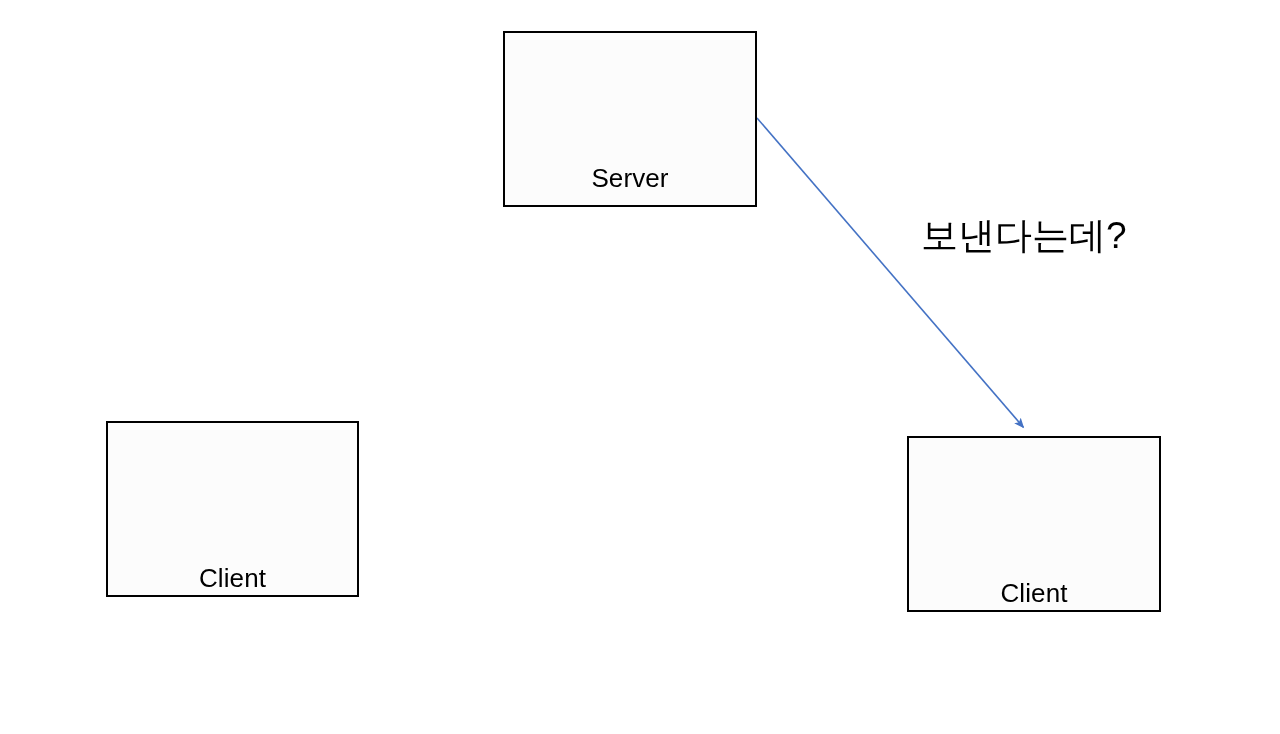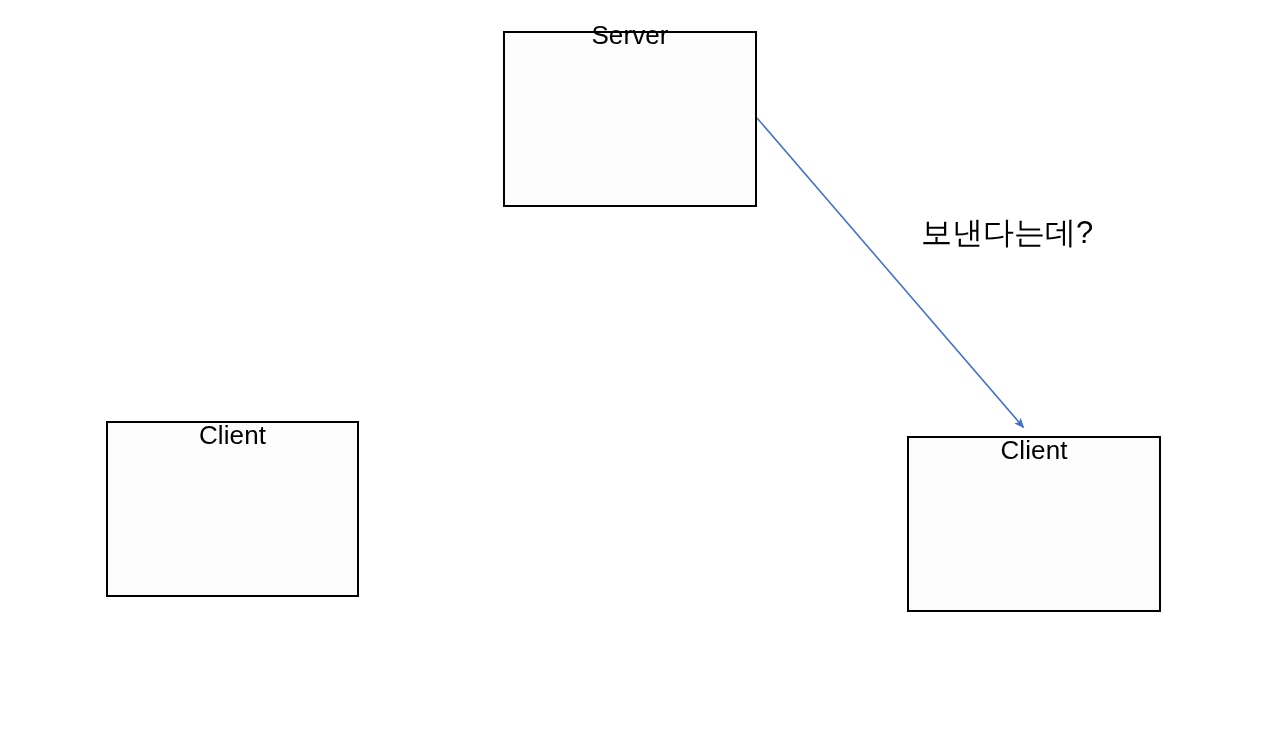--- a/index.html
+++ b/index.html
@@ -25,21 +25,21 @@
     height: 734px;
   }
 
   
   .node {
     position: absolute;
     box-sizing: border-box;
     background: #fcfcfc;
     border: 2px solid #15803d;
     display: flex;
-    align-items: flex-start;
+    align-items: flex-end;
     justify-content: center;
   }
   .node-label {
     color: #000000;
     font-size: 26px;
     line-height: 1.1;
     letter-spacing: 0.1px;
     white-space: nowrap;
     text-align: center;
   }
@@ -118,15 +118,15 @@
   </div>
 
   <div class="node" id="node-client-left" style="left: 106px; top: 421px; width: 253px; height: 176px; background: rgb(252, 252, 252); border-color: rgb(0, 0, 0);">
     <span class="node-label" style="color: rgb(0, 0, 0);">Client</span>
   </div>
 
   <div class="node" id="node-client-right" style="left: 907px; top: 436px; width: 254px; height: 176px; background: rgb(252, 252, 252); border-color: rgb(0, 0, 0);">
     <span class="node-label" style="color: rgb(0, 0, 0);">Client</span>
   </div>
 
-  <div class="annotation" id="annotation-send" style="left: 921px; top: 214px; color: rgb(0, 0, 0); font-size: 31px;">보낸다는데?</div>
+  <div class="annotation" id="annotation-send" style="left: 921px; top: 214px; color: rgb(0, 0, 0); font-size: 37px;">보낸다는데?</div>
 
 </div>
 
 </body></html>

